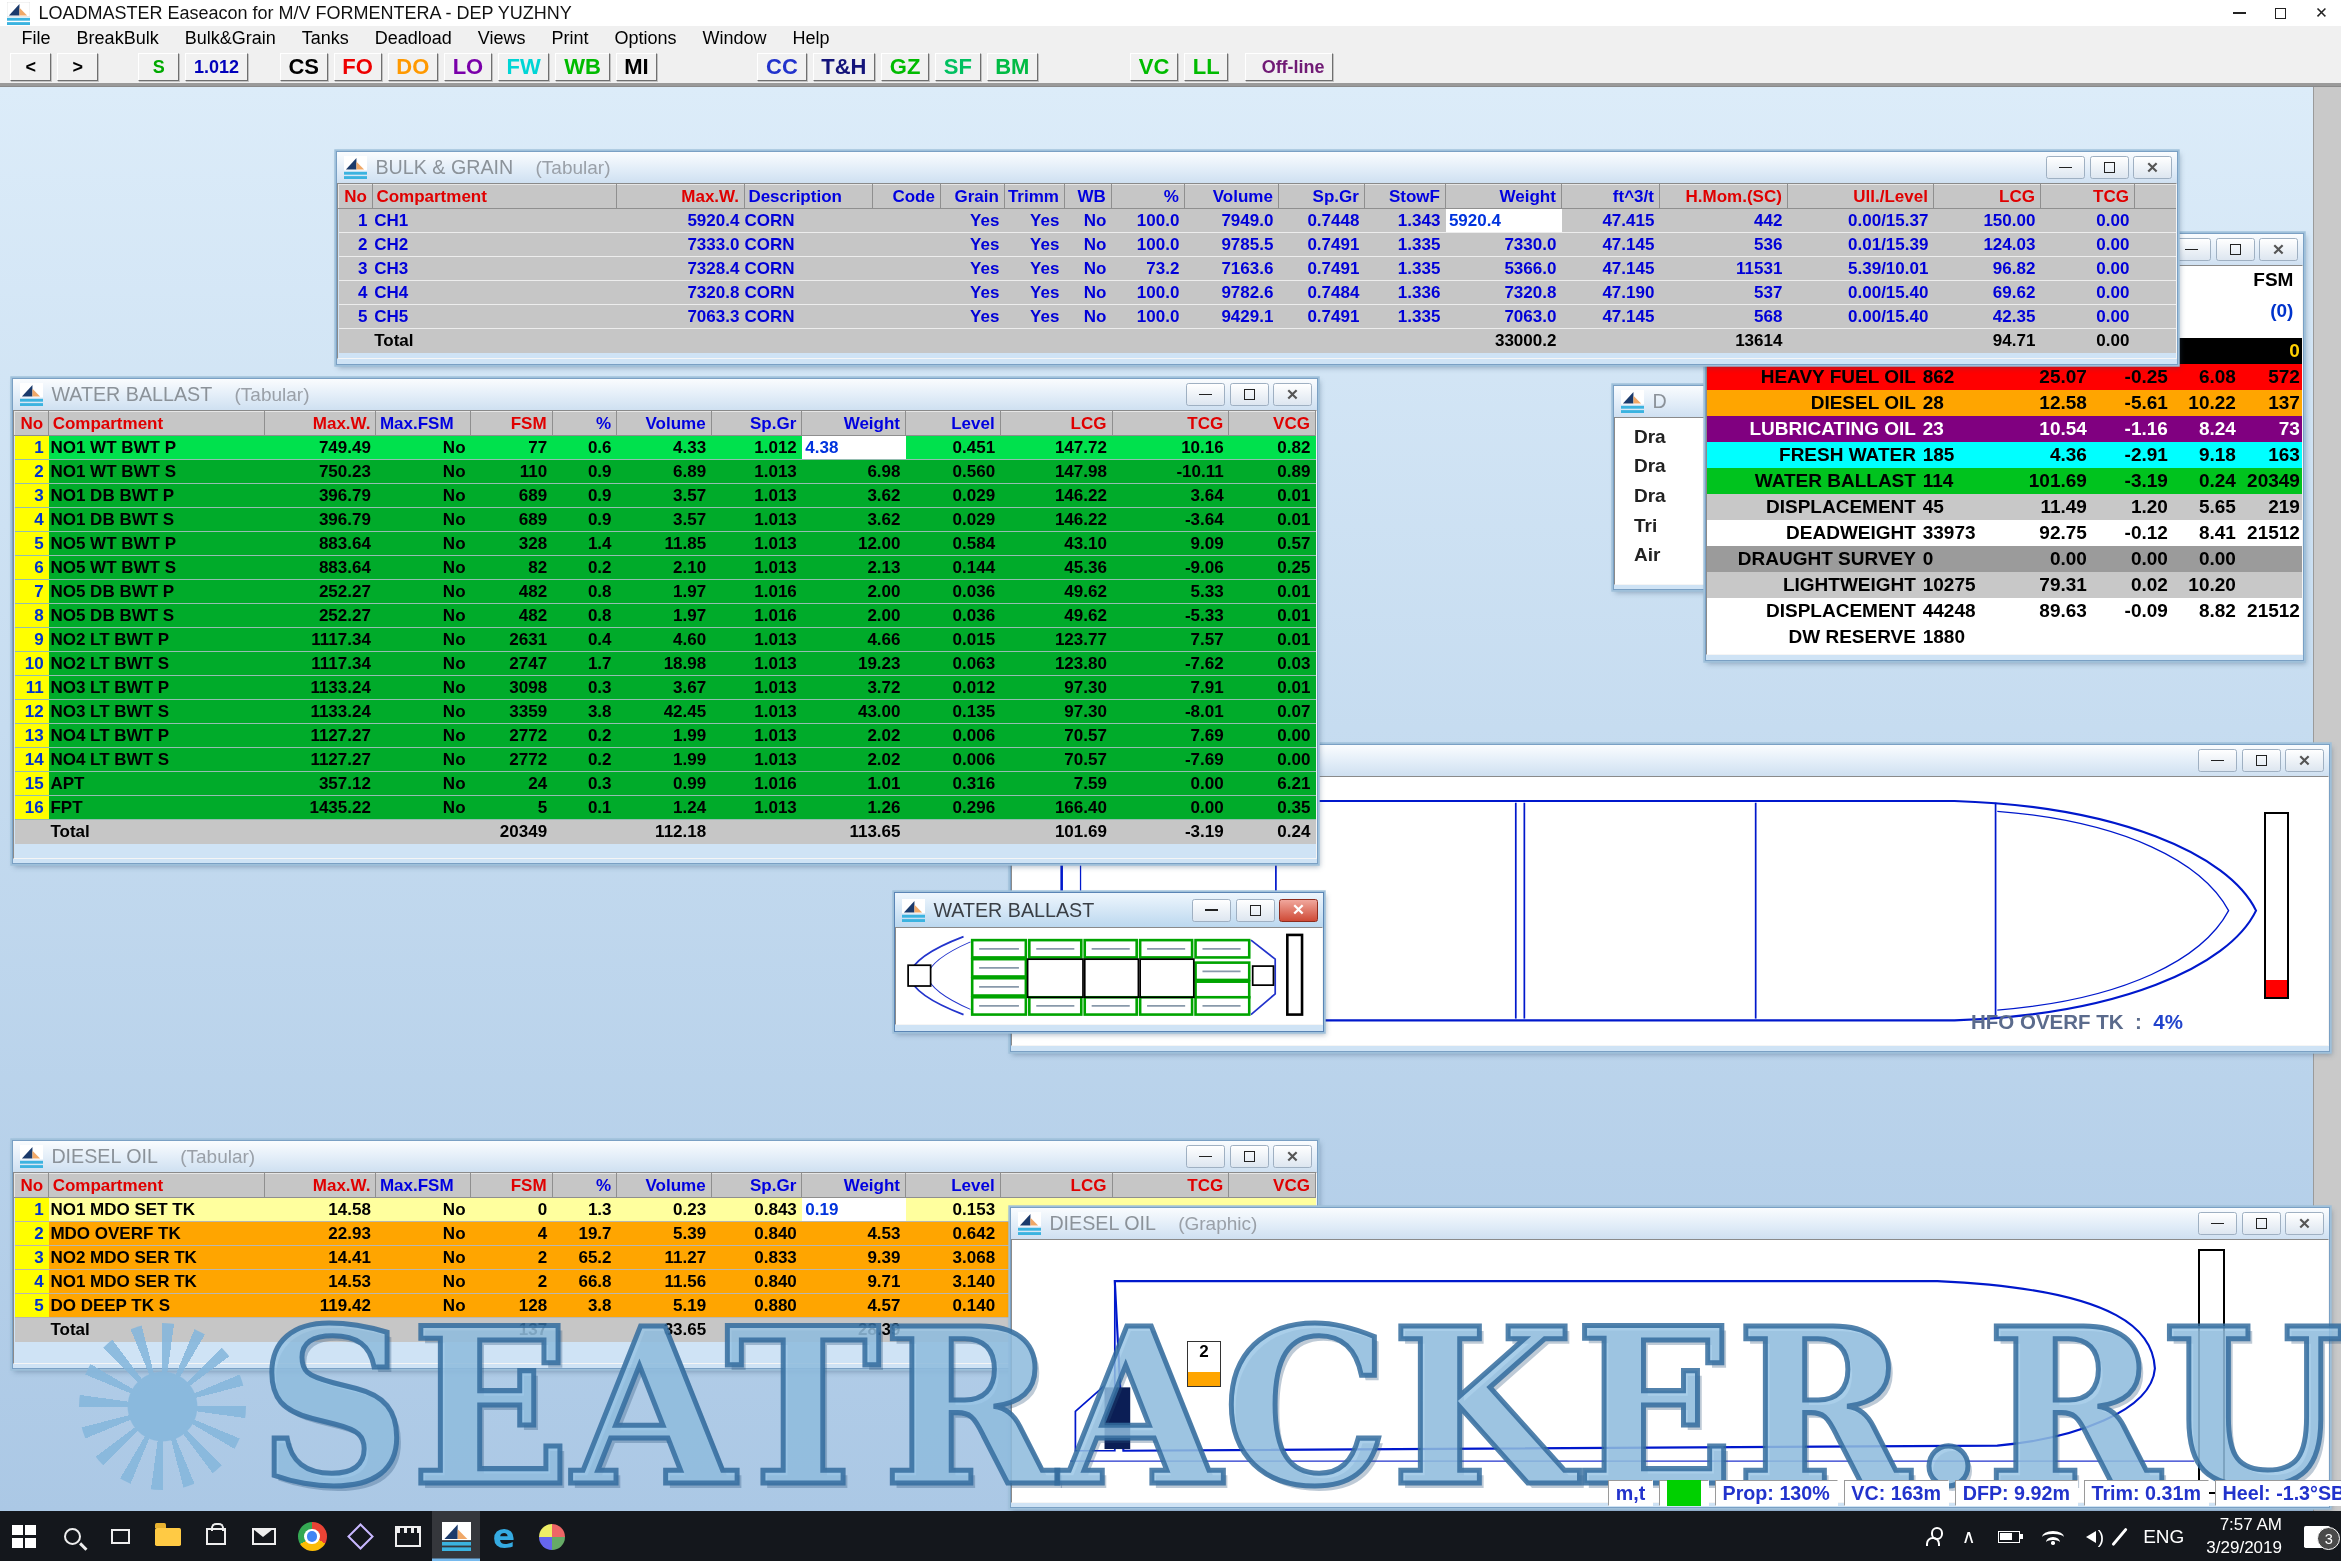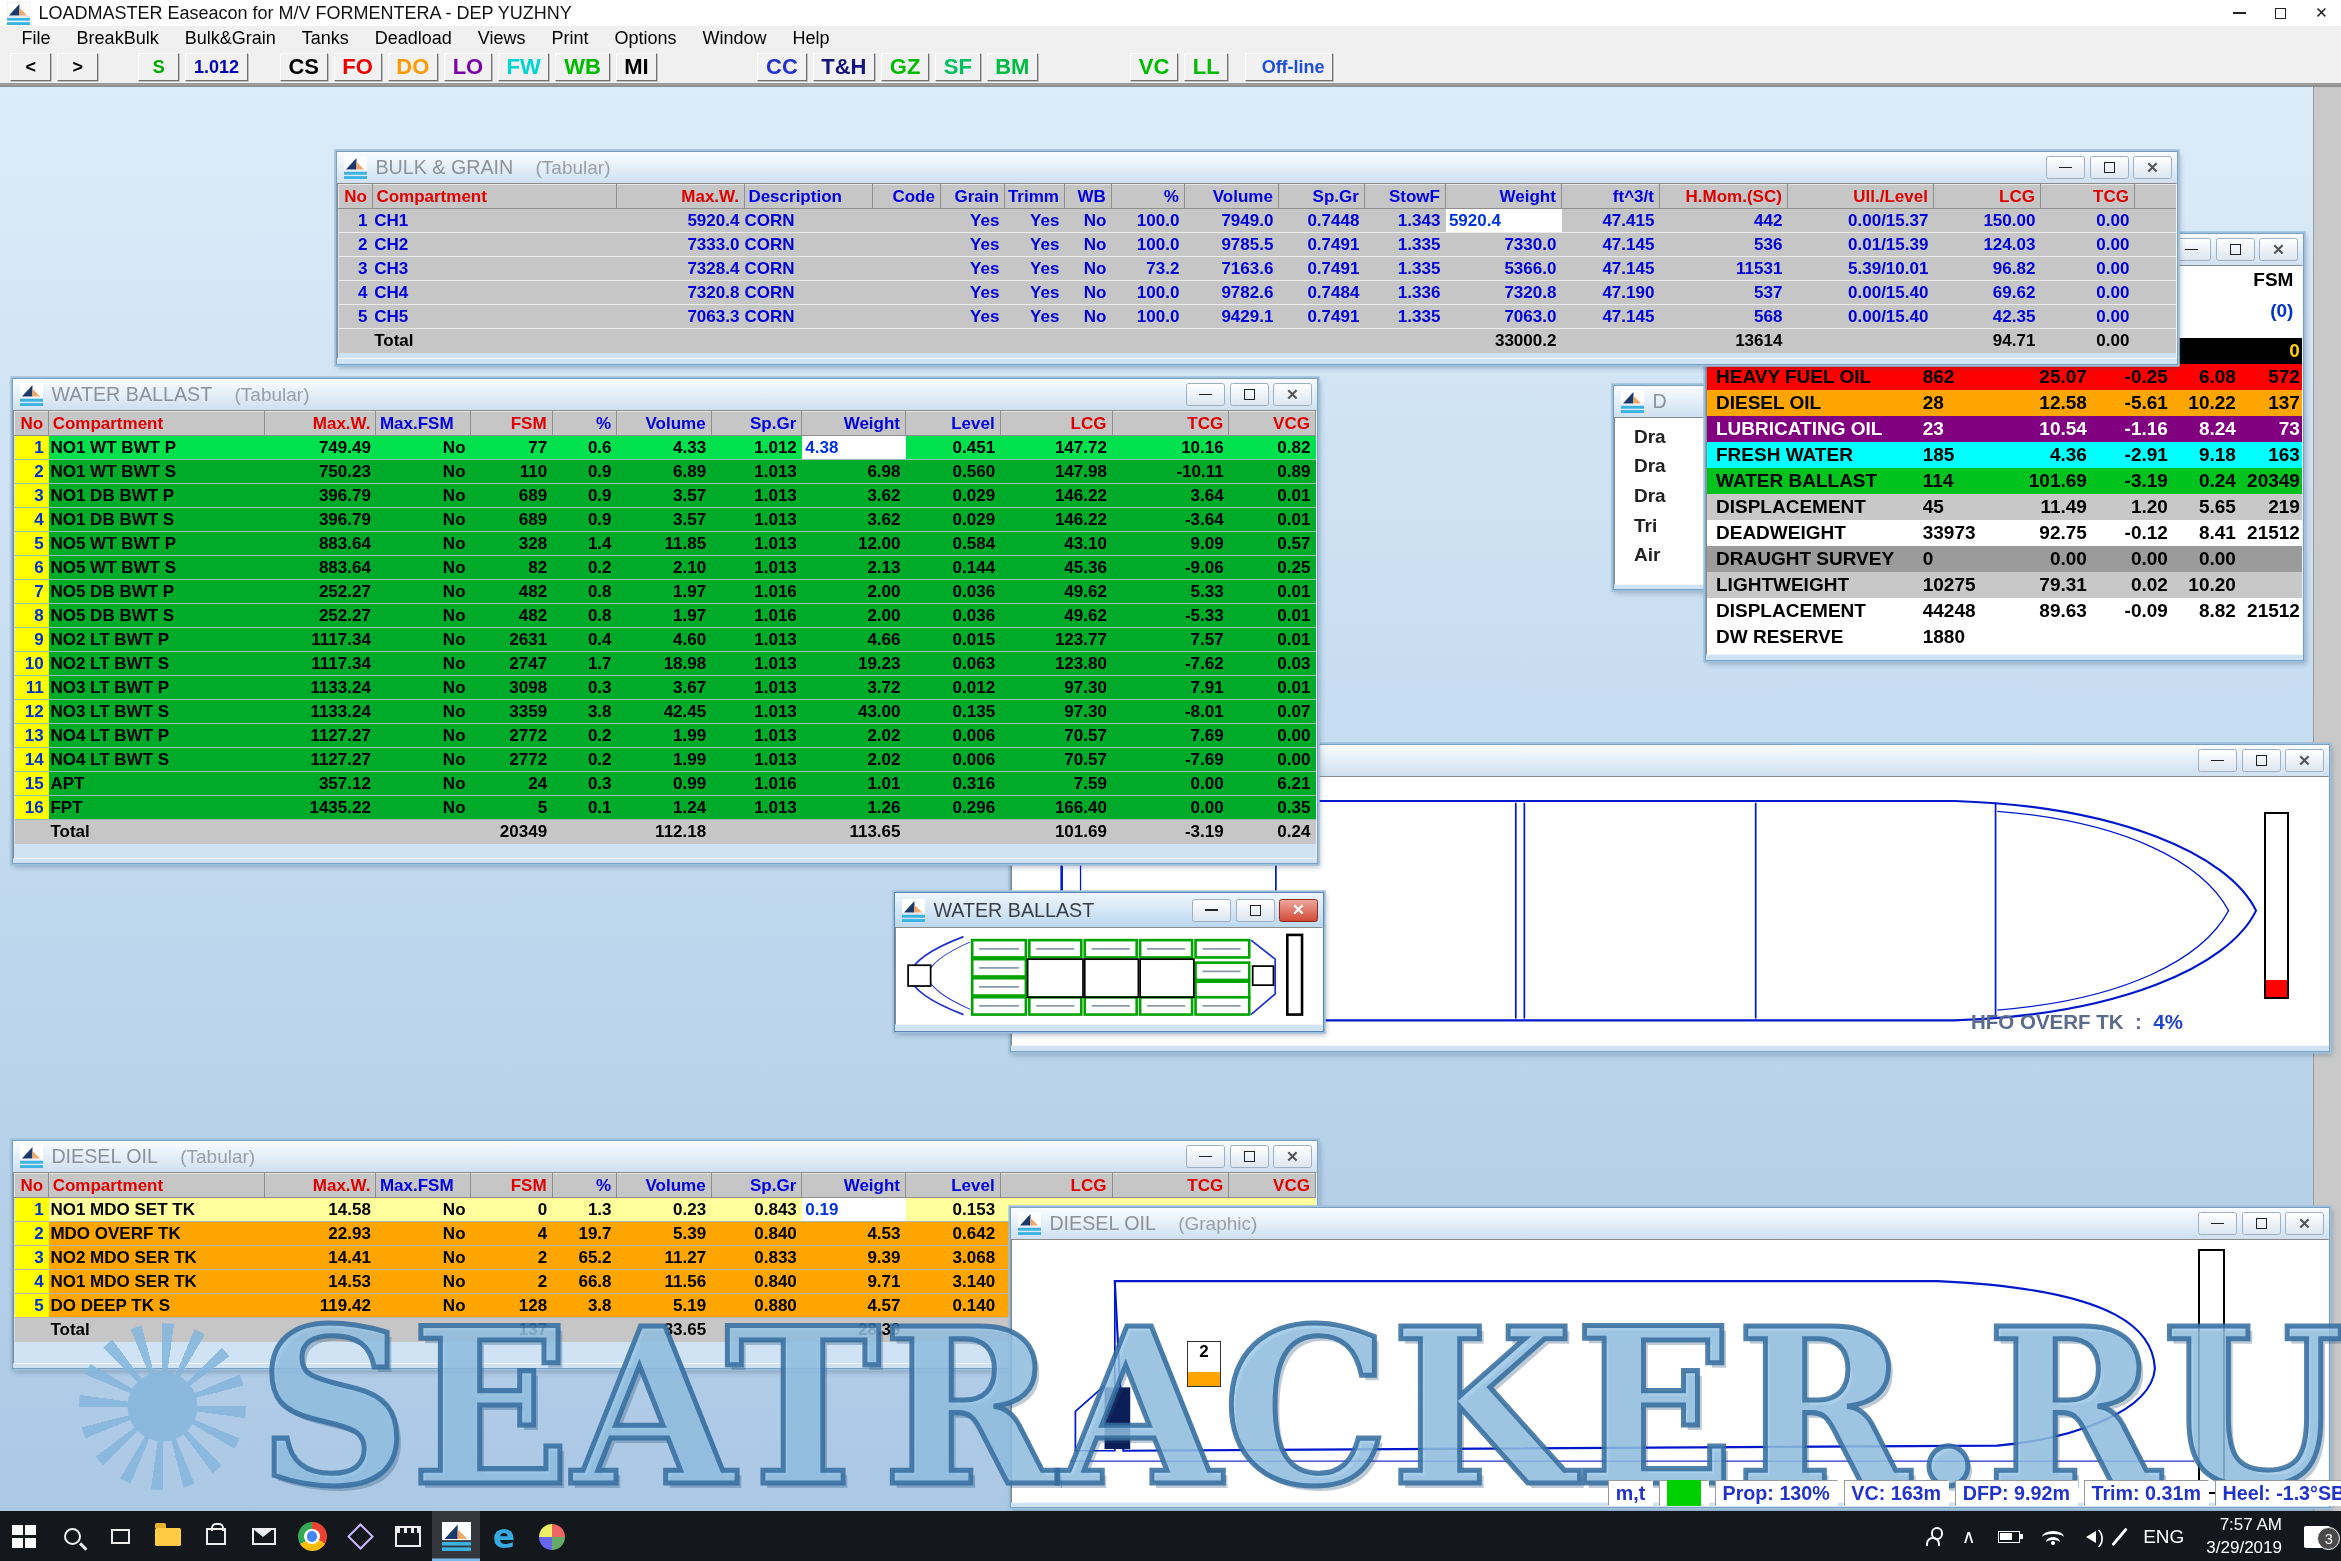--- a/index.html
+++ b/index.html
@@ -54,21 +54,21 @@
   .tbl-wb tbody td, .tbl-do tbody td { color:#000; }
   .tbl-wb tbody td { border-bottom:0.9px solid rgba(0,90,0,.28); }
   .tbl-do tbody td { border-bottom:0.9px solid rgba(130,70,0,.28); }
   .tbl-wb tbody td:first-child, .tbl-do tbody td:first-child { background:#ffff00; color:#0033cc; }
   .tbl-wb td.sel, .tbl-do td.sel { background:#fff; color:#0033dd; }
 
   .tbl tr.trow td { background:#c6c6c6; color:#000; border-bottom:none; }
 
   
   .tbl-sum td { height:26px; font-size:19px; }
-  .tbl-sum td:first-child { text-align:left; padding-left:9px; }
+  .tbl-sum td:first-child { text-align:right; padding-left:9px; }
 
   
   .sum-head { position:relative; height:72px; background:#fff; }
   .sum-fsm { position:absolute; right:8.6px; top:3.4px; font-size:19px; font-weight:bold; color:#000; }
   .sum-fsm0 { position:absolute; right:8.6px; top:34px; font-size:19px; font-weight:bold; color:#0033cc; }
 
   
   .dr-label { font-size:19px; font-weight:bold; color:#222; padding:7.7px 0 0 19px; white-space:nowrap; }
 
   
@@ -183,21 +183,21 @@
     <button class="tbtn" style="color: rgb(0, 213, 213);">FW</button>
     <button class="tbtn" style="color: rgb(0, 187, 0);">WB</button>
     <button class="tbtn" style="color: rgb(0, 0, 0);">MI</button>
     <button class="tbtn ml110" style="color: rgb(34, 51, 204);">CC</button>
     <button class="tbtn" style="color: rgb(20, 20, 122);">T&amp;H</button>
     <button class="tbtn" style="color: rgb(0, 187, 0);">GZ</button>
     <button class="tbtn" style="color: rgb(0, 192, 96);">SF</button>
     <button class="tbtn" style="color: rgb(0, 187, 68);">BM</button>
     <button class="tbtn ml100" style="color: rgb(0, 187, 0);">VC</button>
     <button class="tbtn" style="color: rgb(0, 187, 0);">LL</button>
-    <button class="tbtn sm ml12" style="color: #1d4ed8; padding-left: 16px;">Off-line</button>
+    <button class="tbtn sm ml12" style="color: #701a75; padding-left: 16px;">Off-line</button>
   </div>
 
   <div class="mdi">
     <div class="rstrip"></div>
 
     <div class="win" style="left:1613px; top:298px; width:394px; height:205px; z-index:5;">
       <div class="wtitle">
         <svg class="applogo" viewBox="0 0 24 24">
             <rect width="24" height="15" fill="#fff"></rect>
             <polygon points="2,14 13,2 13,14" fill="#1b3a6b"></polygon>

